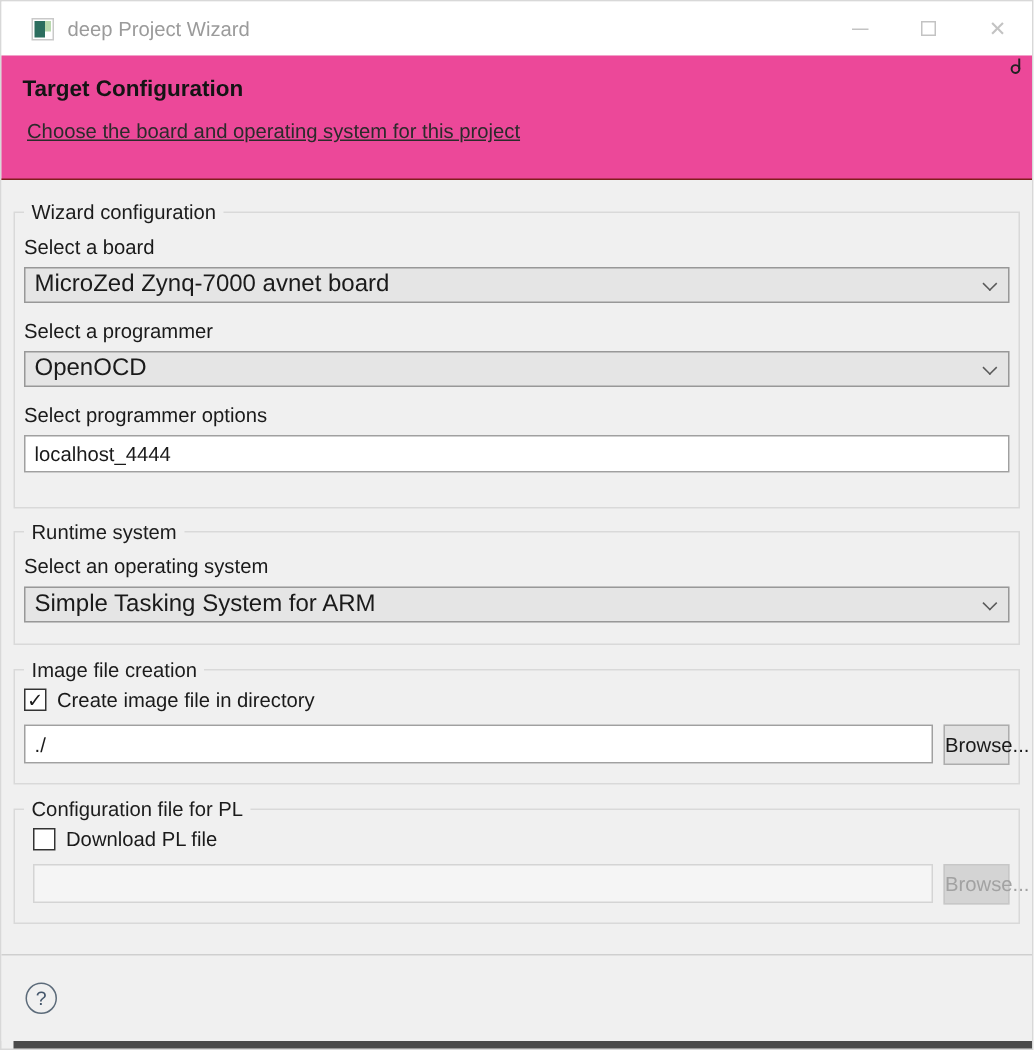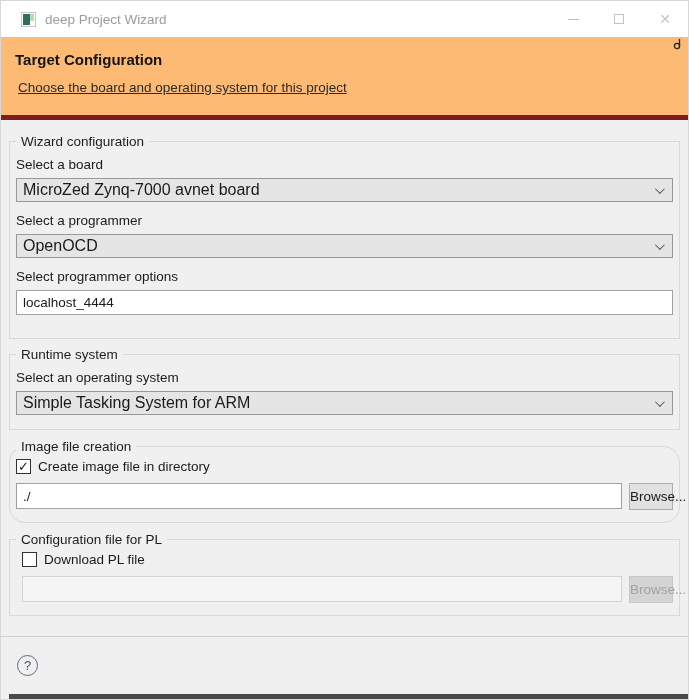--- a/index.html
+++ b/index.html
@@ -25,40 +25,40 @@
   .title-text { margin-left:9px; font-size:13.5px; color:#9b9b9b; }
   .win-controls { margin-left:auto; display:flex; height:100%; }
   .win-btn { width:46px; height:100%; display:flex; align-items:center; justify-content:center; cursor:default; }
   .glyph-min { width:11px; height:1px; background:#c3c3c3; }
   .glyph-max { width:10px; height:10px; border:1px solid #c3c3c3; }
   .glyph-close { color:#c3c3c3; font-size:14px; line-height:1; }
 
   
   .header {
     position:absolute; top:36px; left:0; right:0; height:83px;
-    background:#fdba74; border-bottom:5px solid #7f1d1d; padding:14px 0 0 14px;
+    background:#ec4899; border-bottom:1px solid #7f1d1d; padding:14px 0 0 14px;
   }
   .header-title { font-size:15px; font-weight:bold; color:#141414; }
   .header-subtitle { margin:12px 0 0 3px; font-size:13.5px; color:#2b2b2b;text-decoration:underline; }
   .cursor-artifact { position:absolute; right:5px; top:0px; }
 
   
   .content { position:absolute; top:119px; left:0; right:0; bottom:63px; background:#f0f0f0; padding:0 8px; }
 
   .group {
     position:relative; border:1px solid #d9d9d9; background:#f0f0f0;
     padding:12px 6px 12px 6px;
   }
   .group-legend {
     position:absolute; top:-9px; left:6px; background:#f0f0f0;
     padding:0 5px; font-size:13.5px; color:#1c1c1c; line-height:17px;
   }
   .g-board   { margin-top:21px; }
   .g-runtime { margin-top:15px; }
-  .g-image   { margin-top:16px;border-radius:16px; }
+  .g-image   { margin-top:16px; }
   .g-pl      { margin-top:16px;padding-left:12px; }
 
   .field-label { font-size:13.5px; color:#1a1a1a; margin:3px 0 6px 0; }
   .field-label + .combo, .field-label + .text-input { margin-bottom:11px; }
 
   .combo {
     height:24px; background:#e5e5e5; border:1px solid #989898;
     display:flex; align-items:center; padding:0 10px 0 6px;
     font-size:16px; color:#1a1a1a; cursor:default;
   }

